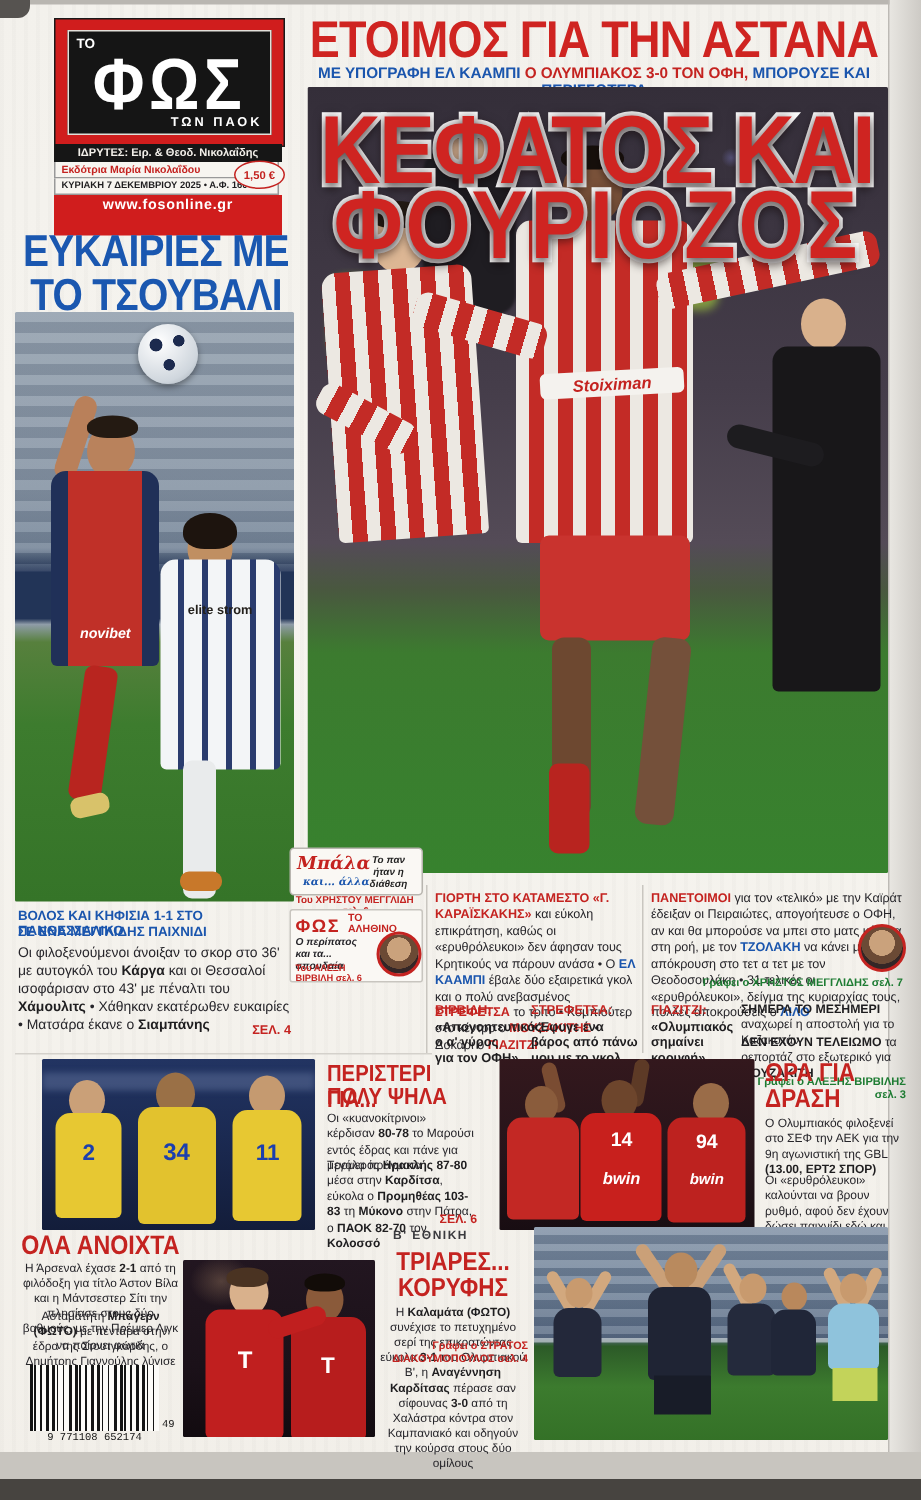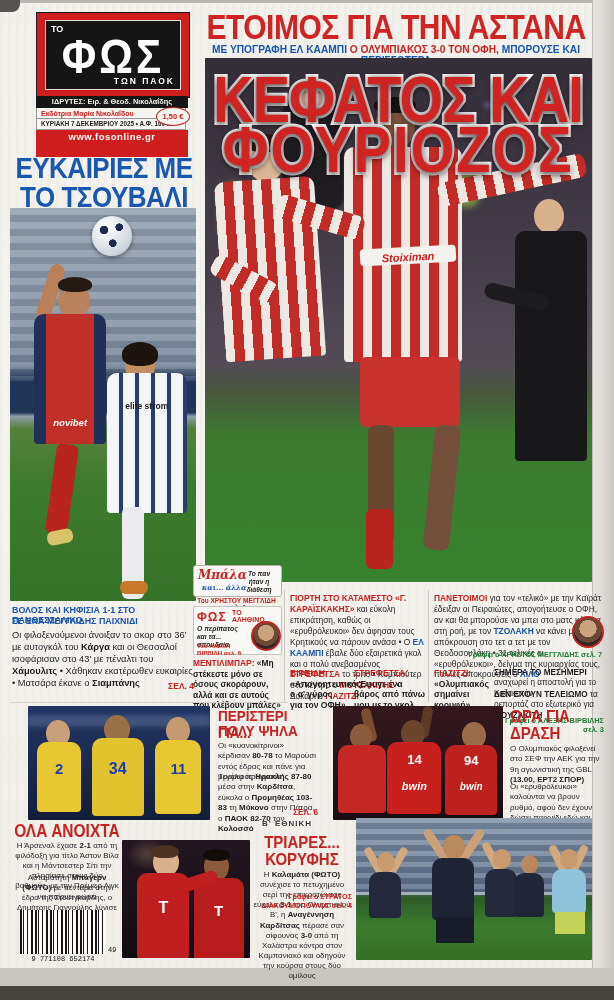--- a/index.html
+++ b/index.html
@@ -149,21 +149,20 @@
 
   <div class="abs" style="left:193px;top:606px;width:87px;height:47px;background:#faf8f4;border:1px solid #c8c5bf;border-radius:2px;">
     <span style="position:absolute;left:3px;top:3px;font-size:12px;font-weight:700;color:#c42320;letter-spacing:1px;">ΦΩΣ</span>
     <span style="position:absolute;left:38px;top:2px;font-size:7px;font-weight:700;color:#c42320;">ΤΟ</span>
     <span style="position:absolute;left:38px;top:9px;font-size:7px;font-weight:700;color:#c42320;">ΑΛΗΘΙΝΟ</span>
     <span style="position:absolute;left:3px;top:18px;width:52px;font-size:6.8px;font-weight:700;font-style:italic;color:#26252a;line-height:1.2;">Ο περίπατος και τα... σπουδαία</span>
     <span style="position:absolute;left:3px;top:35px;width:52px;font-size:6.2px;font-weight:700;color:#c42320;line-height:1.15;">Του ΑΛΕΞΗ ΒΙΡΒΙΛΗ σελ. 6</span>
     <span class="avatar" style="left:57px;top:14px;width:26px;height:26px;"></span>
   </div>
 
-  <div class="abs qname" style="left:193px;top:658px;width:88px;font-size:8.4px;"><span class="r">ΜΕΝΤΙΛΙΜΠΑΡ:</span><span class="k"> «Μη στέκεστε μόνο σε όσους σκοράρουν, αλλά και σε αυτούς που κλέβουν μπάλες»</span></div>
 
   <div class="abs" style="left:290px;top:593px;width:134px;font-size:8.4px;line-height:1.3;color:#26252a;"><span class="r">ΓΙΟΡΤΗ ΣΤΟ ΚΑΤΑΜΕΣΤΟ «Γ. ΚΑΡΑΪΣΚΑΚΗΣ»</span><span> και εύκολη επικράτηση, καθώς οι «ερυθρόλευκοι» δεν άφησαν τους Κρητικούς να πάρουν ανάσα • Ο </span><span class="b">ΕΛ ΚΑΑΜΠΙ</span><span> έβαλε δύο εξαιρετικά γκολ και ο πολύ ανεβασμένος </span><span class="r">ΣΤΡΕΦΕΤΣΑ</span><span> το τρίτο • Κομπιούτερ στο κέντρο ο </span><span class="r">ΜΟΥΖΑΚΙΤΗΣ</span><span> • Δοκάρι ο </span><span class="r">ΓΙΑΖΙΤΖΙ</span></div>
 
   <div class="abs" style="left:434px;top:593px;width:170px;font-size:8.4px;line-height:1.3;color:#26252a;"><span class="r">ΠΑΝΕΤΟΙΜΟΙ</span><span> για τον «τελικό» με την Καϊράτ έδειξαν οι Πειραιώτες, απογοήτευσε ο ΟΦΗ, αν και θα μπορούσε να μπει στο ματς κόντρα στη ροή, με τον </span><span class="b">ΤΖΟΛΑΚΗ</span><span> να κάνει μεγάλη απόκρουση στο τετ α τετ με τον Θεοδοσουλάκη • 31 τελικές οι «ερυθρόλευκοι», δείγμα της κυριαρχίας τους, πολλές αποκρούσεις ο </span><span class="b">ΛΙΛΟ</span></div>
   <span class="avatar" style="left:572px;top:616px;width:28px;height:28px;"></span>
   <div class="abs" style="left:434px;top:650px;width:168px;text-align:right;font-size:7.4px;font-weight:700;color:#1e7c33;">Γράφει ο ΧΡΗΣΤΟΣ ΜΕΓΓΛΙΔΗΣ σελ. 7</div>
 
   <div class="abs qname" style="left:290px;top:668px;width:56px;"><span class="r">ΒΙΡΒΙΛΗ:</span><span class="k"> «Απογοητευτικός ο α' γύρος για τον ΟΦΗ»</span></div>
   <div class="abs qname" style="left:354px;top:668px;width:72px;"><span class="r">ΣΤΡΕΦΕΤΣΑ:</span><span class="k"> «Έφυγε ένα βάρος από πάνω μου με το γκολ που σημείωσα»</span></div>
   <div class="abs qname" style="left:434px;top:668px;width:52px;"><span class="r">ΓΙΑΖΙΤΖΙ:</span><span class="k"> «Ολυμπιακός σημαίνει κορυφή»</span></div>

